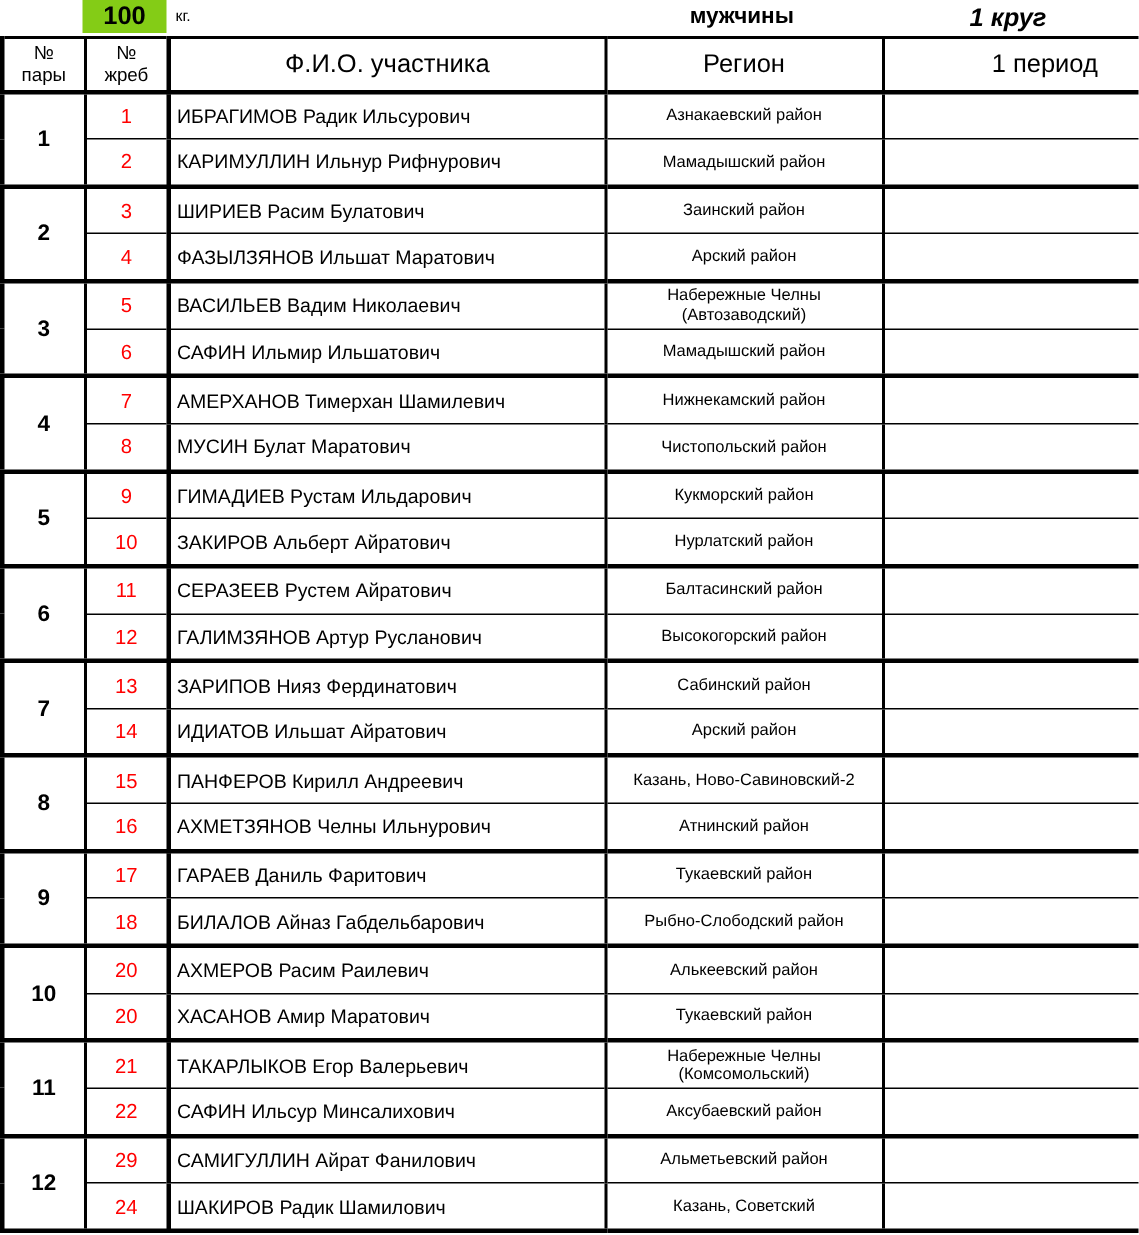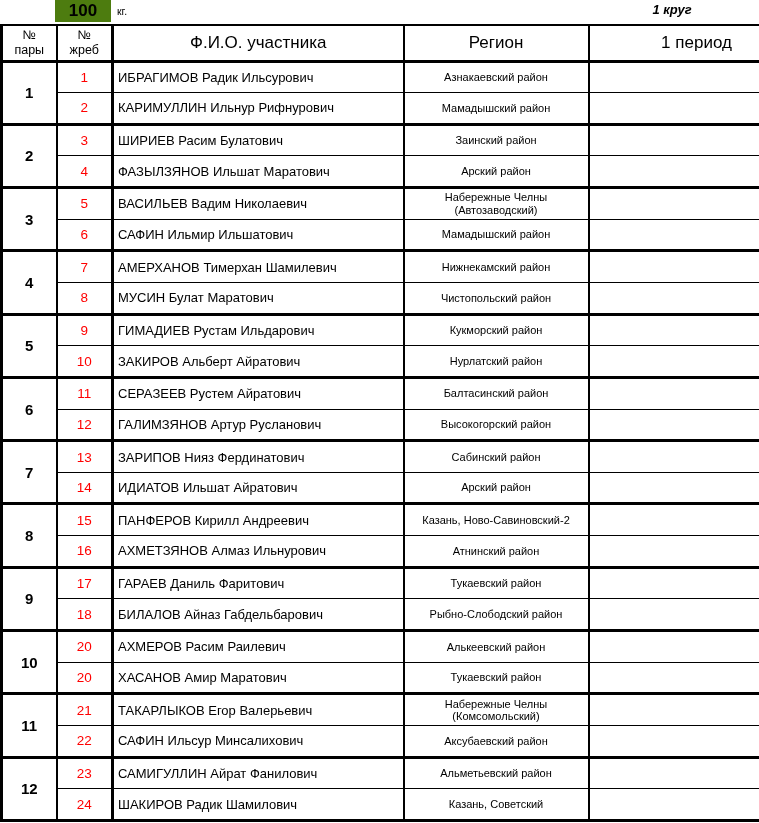--- a/index.html
+++ b/index.html
@@ -9,32 +9,32 @@
     font-family: "Liberation Sans", sans-serif;
     color: #000;
     position: relative;
     overflow: hidden;
   }
   
   .titlebar { position: relative; height: 24px; }
   .weight-cell {
     position: absolute; left: 55px; top: 0;
     width: 56px; height: 22px;
-    background: #4d7c0f;
+    background: #84cc16;
     display: flex; align-items: center; justify-content: center;
     font-size: 17px; font-weight: bold;
   }
   .unit { position: absolute; left: 117px; top: 5px; font-size: 10.5px; text-align: center; }
   .gender {
     position: absolute; left: 402px; top: 2px; width: 185px;
     text-align: center; font-size: 15px; font-weight: bold;
   }
   .round {
     position: absolute; left: 587px; top: 2px; width: 170px;
-    text-align: center; font-size: 13px; font-weight: bold; font-style: italic;
+    text-align: center; font-size: 17px; font-weight: bold; font-style: italic;
   }
   
   table {
     width: 759px;
     border-collapse: collapse;
     table-layout: fixed;
     border: 3px solid #000;
     border-top-width: 2px;
     border-right-width: 2px;
   }
@@ -62,20 +62,21 @@
     line-height: 12.5px; white-space: pre-line;
   }
   td.period { background: #fff; }
 </style>
 </head>
 <body>
 
 <div class="titlebar">
   <div class="weight-cell">100</div>
   <div class="unit">кг.</div>
+  <div class="gender">мужчины</div>
   <div class="round">1 круг</div>
 </div>
 
 <table>
   <colgroup>
     <col style="width:55px">
       <col style="width:56px">
       <col style="width:291px">
     <col style="width:185px">
       <col style="width:172px">
@@ -193,21 +194,21 @@
 
     <tr class="ra">
       <td class="pair" rowspan="2">8</td>
       <td class="draw">15</td>
       <td class="name">ПАНФЕРОВ  Кирилл Андреевич</td>
       <td class="region">Казань, Ново-Савиновский-2</td>
       <td class="period"></td>
     </tr>
     <tr class="rb">
       <td class="draw">16</td>
-      <td class="name">АХМЕТЗЯНОВ Алмаз Ильнурович</td>
+      <td class="name">АХМЕТЗЯНОВ Челны Ильнурович</td>
       <td class="region">Атнинский район</td>
       <td class="period"></td>
     </tr>
 
     <tr class="ra">
       <td class="pair" rowspan="2">9</td>
       <td class="draw">17</td>
       <td class="name">ГАРАЕВ Даниль Фаритович</td>
       <td class="region">Тукаевский район</td>
       <td class="period"></td>
@@ -243,21 +244,21 @@
     </tr>
     <tr class="rb">
       <td class="draw">22</td>
       <td class="name">САФИН Ильсур Минсалихович</td>
       <td class="region">Аксубаевский район</td>
       <td class="period"></td>
     </tr>
 
     <tr class="ra">
       <td class="pair" rowspan="2">12</td>
-      <td class="draw">23</td>
+      <td class="draw">29</td>
       <td class="name">САМИГУЛЛИН Айрат Фанилович</td>
       <td class="region">Альметьевский район</td>
       <td class="period"></td>
     </tr>
     <tr class="rb">
       <td class="draw">24</td>
       <td class="name">ШАКИРОВ Радик Шамилович</td>
       <td class="region">Казань, Советский</td>
       <td class="period"></td>
     </tr>

